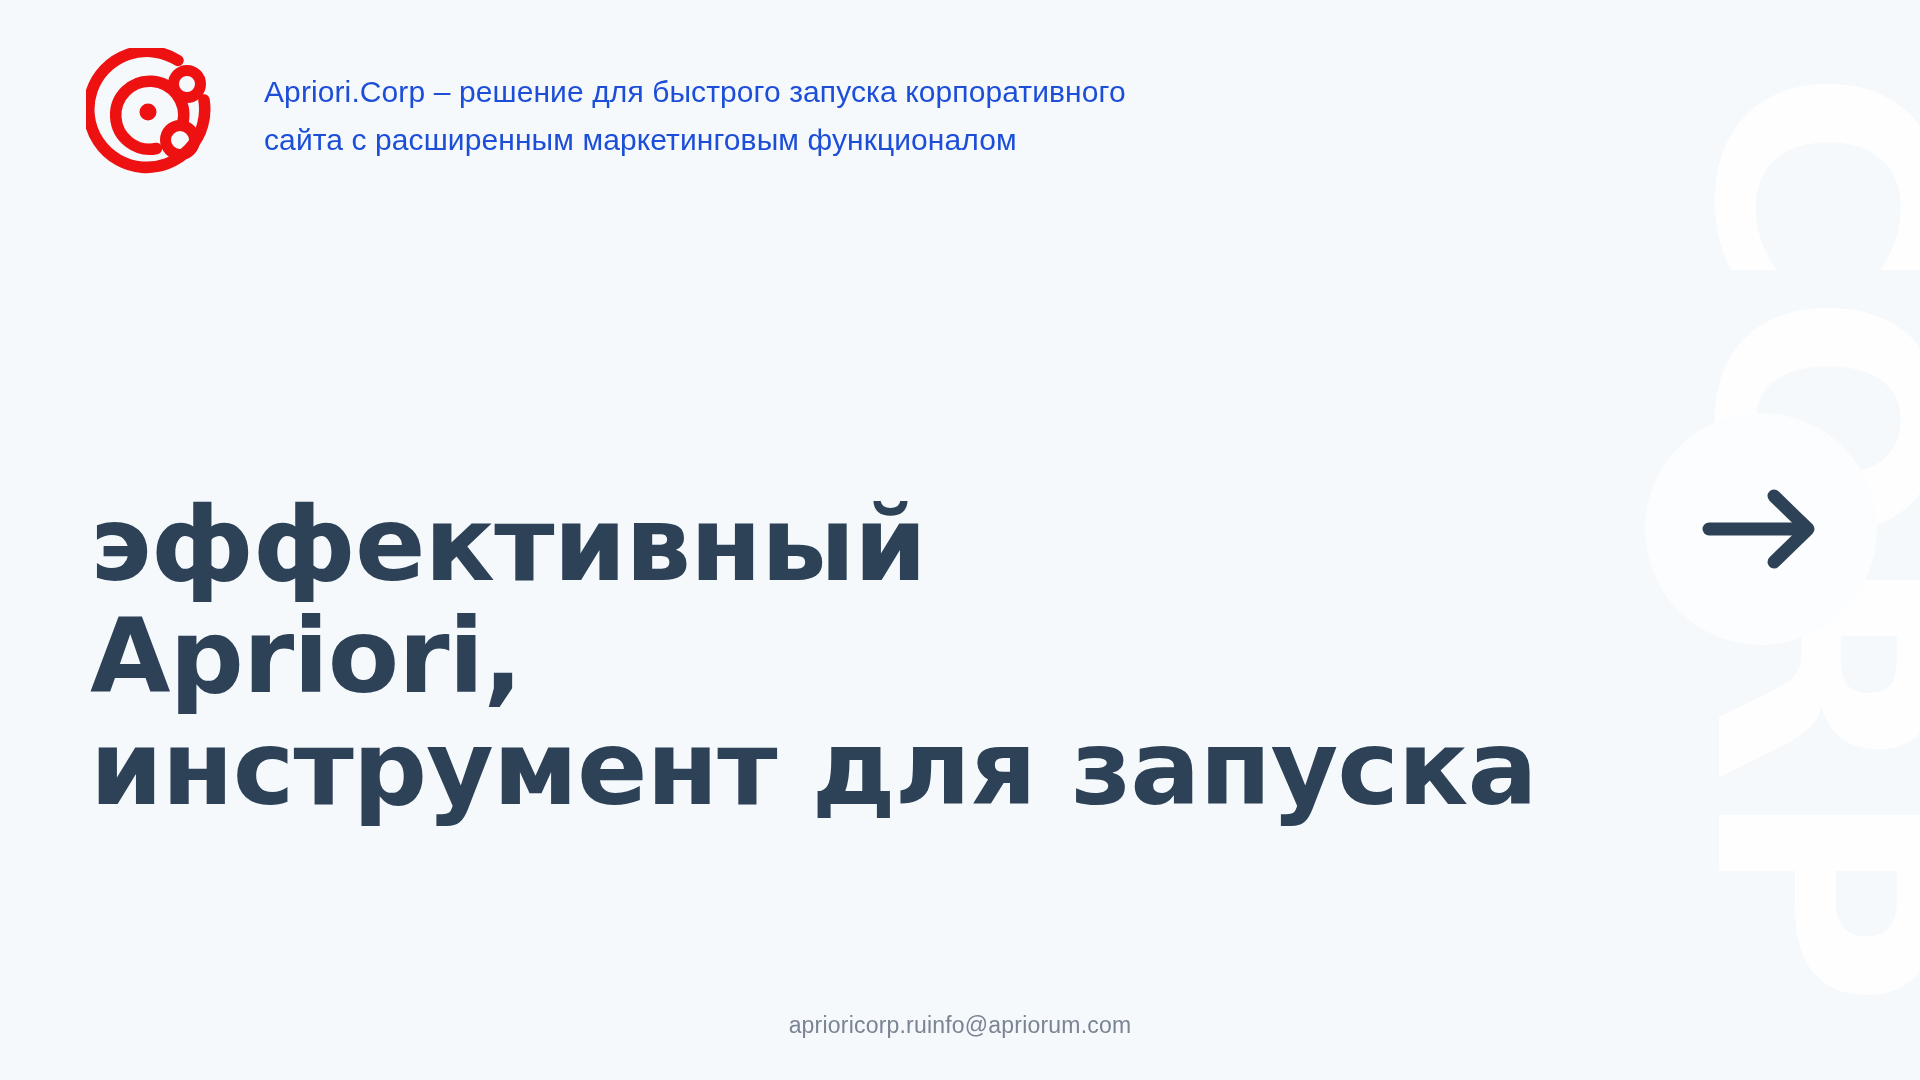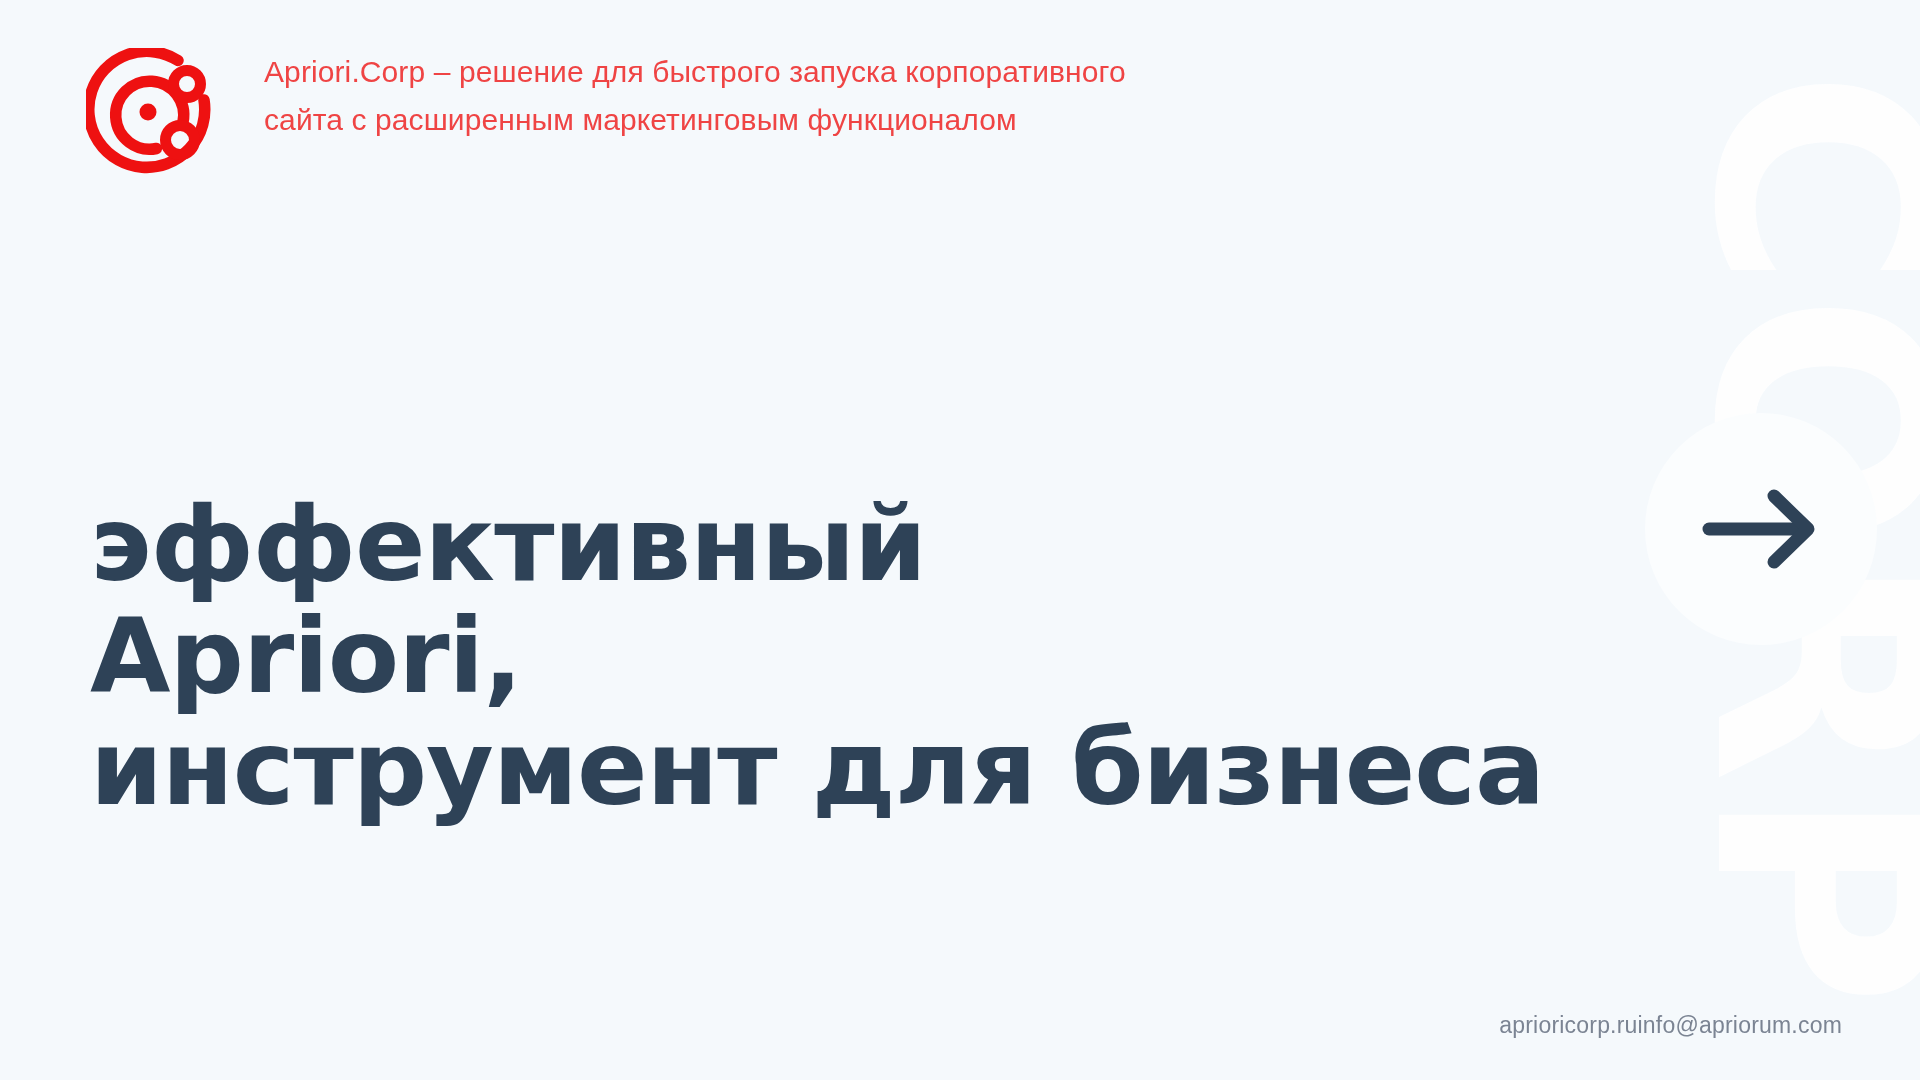--- a/index.html
+++ b/index.html
@@ -63,26 +63,27 @@
   }
 
   .logo-mark {
     width: 132px;
     height: 132px;
     flex: 0 0 132px;
     display: block;
   }
 
   .header-text {
+    margin-top: 20px;
     max-width: 910px;
     font-family: "Liberation Sans", sans-serif;
     font-size: 30px;
     line-height: 48px;
     font-weight: 400;
-    color: #ef4444;
+    color: #1d4ed8;
     letter-spacing: 0.1px;
   }
 
   
   .headline {
     position: absolute;
     left: 90px;
     top: 488px;
     z-index: 3;
     font-family: "DejaVu Sans", sans-serif;
@@ -114,21 +115,21 @@
   
   .footer {
     position: absolute;
     left: 0;
     bottom: 0;
     width: 1920px;
     height: 110px;
     padding: 0 78px;
     display: flex;
     align-items: center;
-    justify-content: flex-end;
+    justify-content: center;
     z-index: 5;
   }
   .footer-link {
     font-family: "Liberation Sans", sans-serif;
     font-size: 23px;
     font-weight: 400;
     color: #7b8493;
     letter-spacing: 0.2px;
     text-decoration: none;
   }
@@ -154,21 +155,21 @@
       <circle cx="101" cy="36" r="13.5" fill="none" stroke="#ee1111" stroke-width="11"></circle>
 
       <circle cx="94" cy="92" r="14.5" fill="none" stroke="#ee1111" stroke-width="11"></circle>
     </svg>
     <div class="header-text">Apriori.Corp – решение для быстрого запуска корпоративного сайта с расширенным маркетинговым функционалом</div>
   </div>
 
   <h1 class="headline">
     <span class="headline-line">эффективный</span>
     <span class="headline-line">Apriori,</span>
-    <span class="headline-line">инструмент для бизнеса</span>
+    <span class="headline-line">инструмент для запуска</span>
   </h1>
 
   <div class="arrow-button">
     <svg width="132" height="94" viewBox="0 0 132 94" aria-hidden="true">
       <line x1="14" y1="47" x2="112" y2="47" stroke="#2e4257" stroke-width="13" stroke-linecap="round"></line>
       <polyline points="79,14 113,47 79,80" fill="none" stroke="#2e4257" stroke-width="13" stroke-linecap="round" stroke-linejoin="round"></polyline>
     </svg>
   </div>
 
   <div class="footer">

